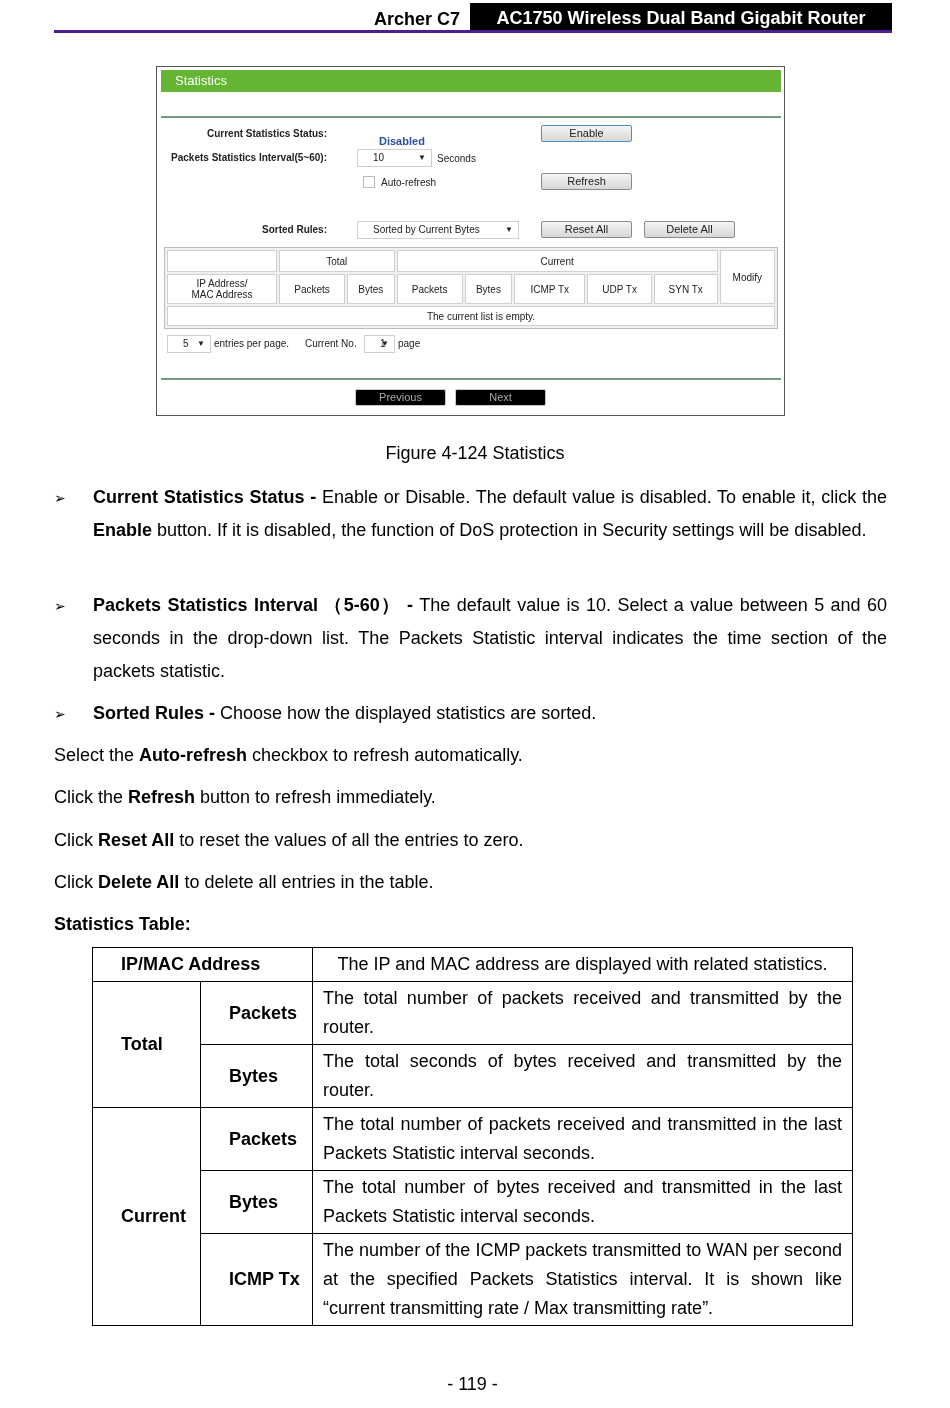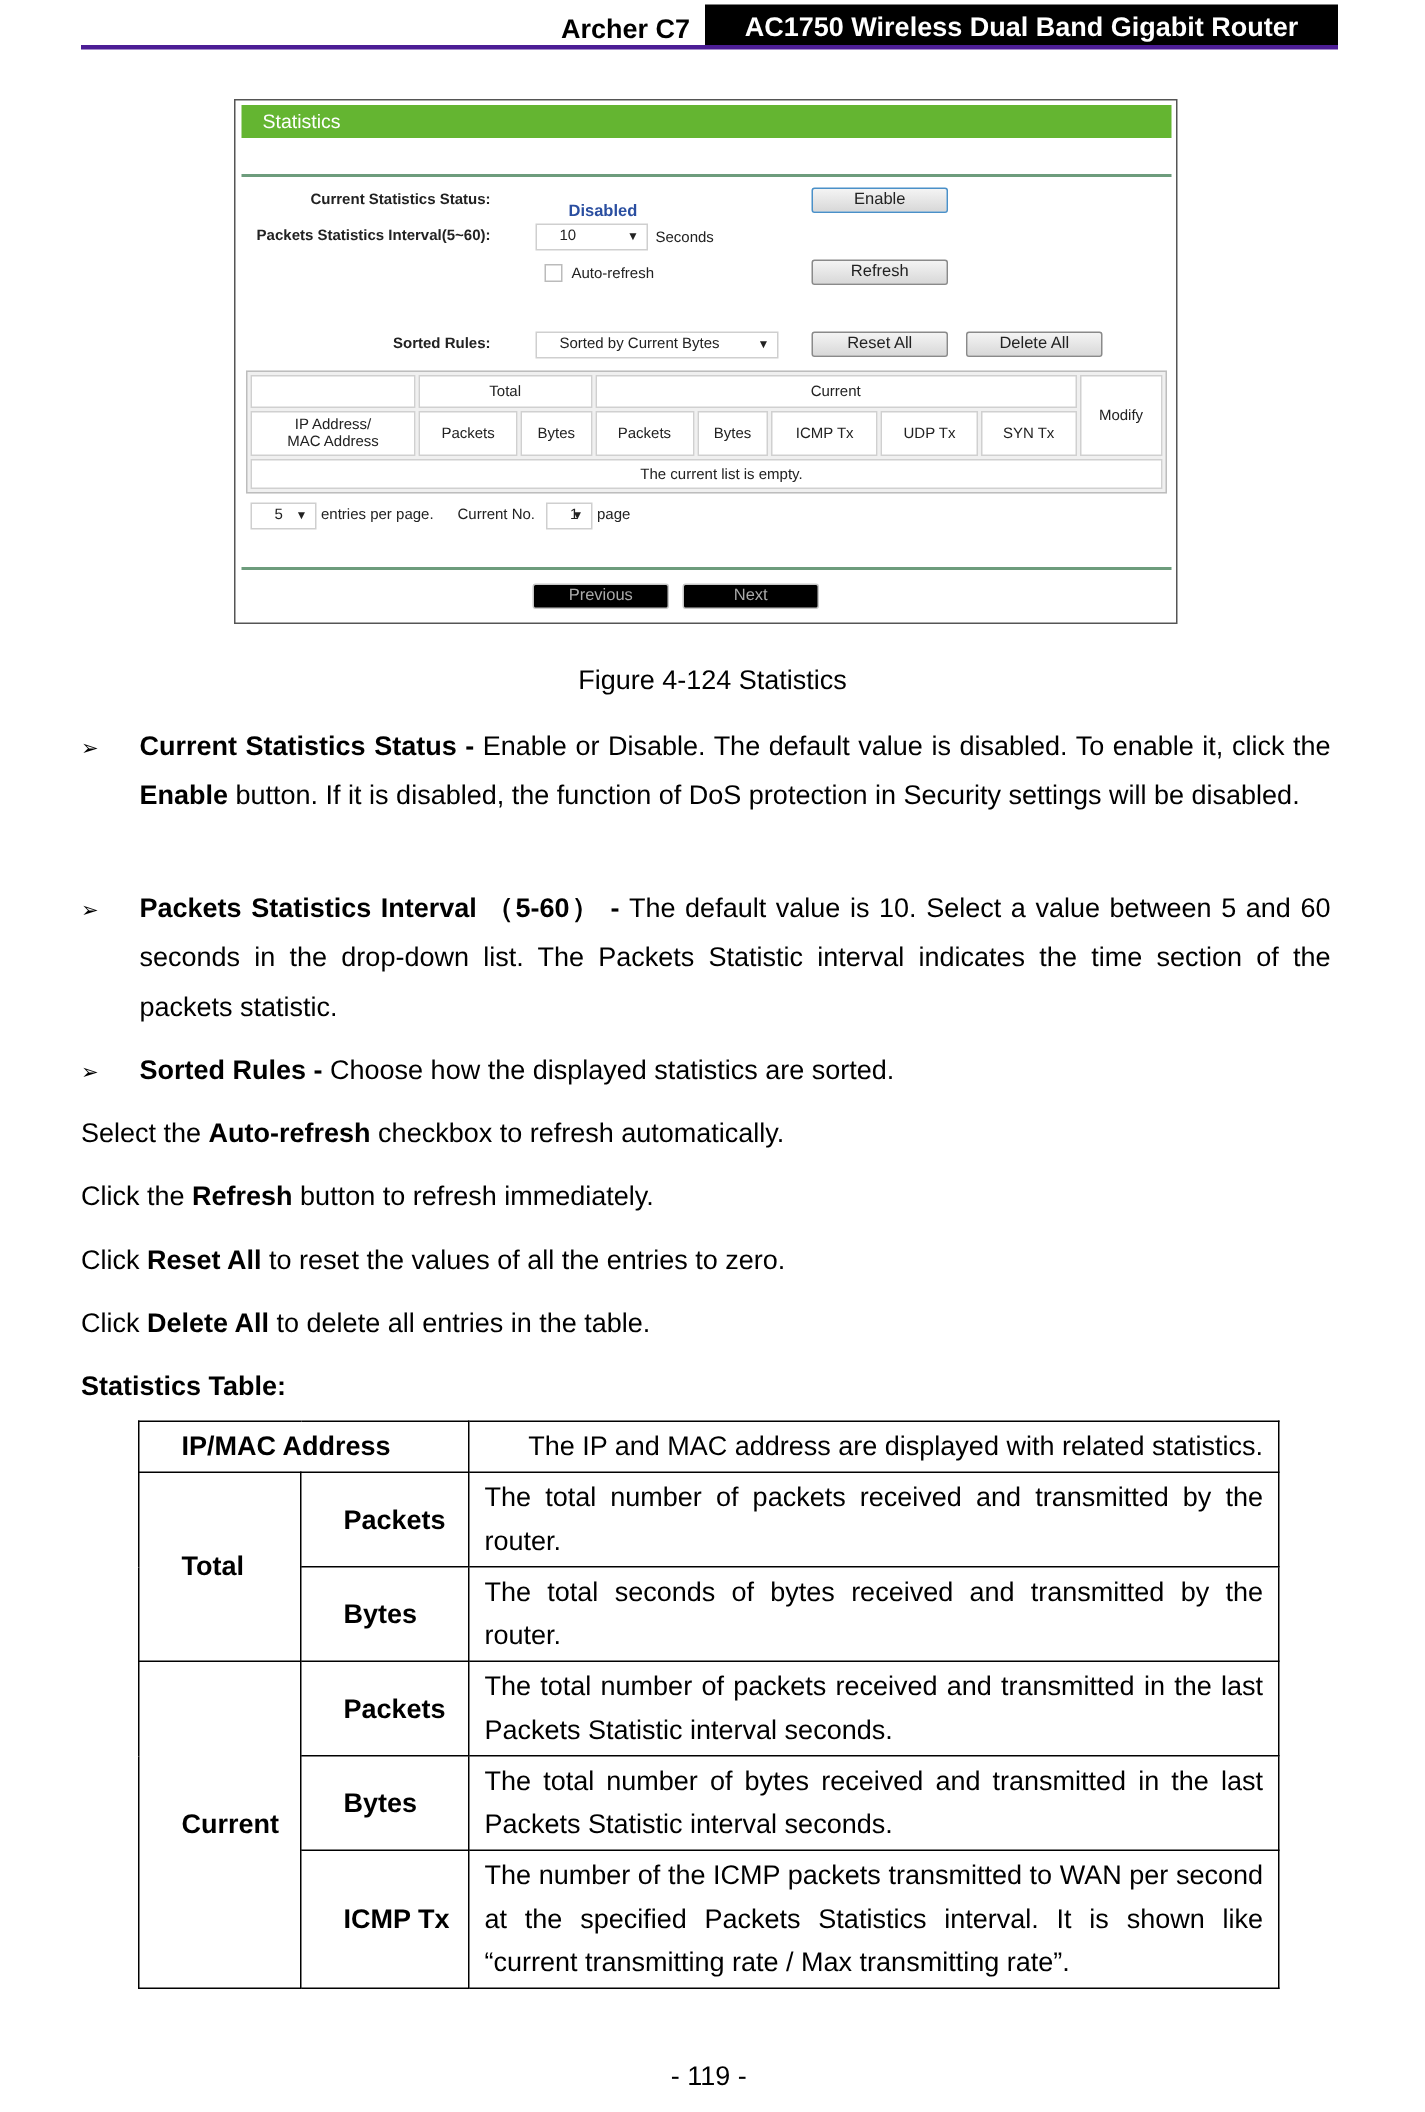--- a/index.html
+++ b/index.html
@@ -145,21 +145,21 @@
 <div class="line" style="top:745px"><span>Select the </span><b>Auto-refresh</b><span> checkbox to refresh automatically.</span></div>
 <div class="line" style="top:787px"><span>Click the </span><b>Refresh</b><span> button to refresh immediately.</span></div>
 <div class="line" style="top:830px"><span>Click </span><b>Reset All</b><span> to reset the values of all the entries to zero.</span></div>
 <div class="line" style="top:872px"><span>Click </span><b>Delete All</b><span> to delete all entries in the table.</span></div>
 <div class="line" style="top:914px;font-weight:bold">Statistics Table:</div>
 
 <table class="dtable">
   <tbody>
       <tr>
     <td colspan="2" class="k">IP/MAC Address</td>
-    <td class="d" style="text-align:right">The IP and MAC address are displayed with related statistics.</td>
+    <td class="d" style="text-align:center">The IP and MAC address are displayed with related statistics.</td>
   </tr>
   <tr>
     <td rowspan="2" class="k" style="width:69px">Total</td>
     <td class="k" style="width:73px">Packets</td>
     <td class="d">The total number of packets received and transmitted by the router.</td>
   </tr>
   <tr>
     <td class="k">Bytes</td>
     <td class="d">The total seconds of bytes received and transmitted by the router.</td>
   </tr>

